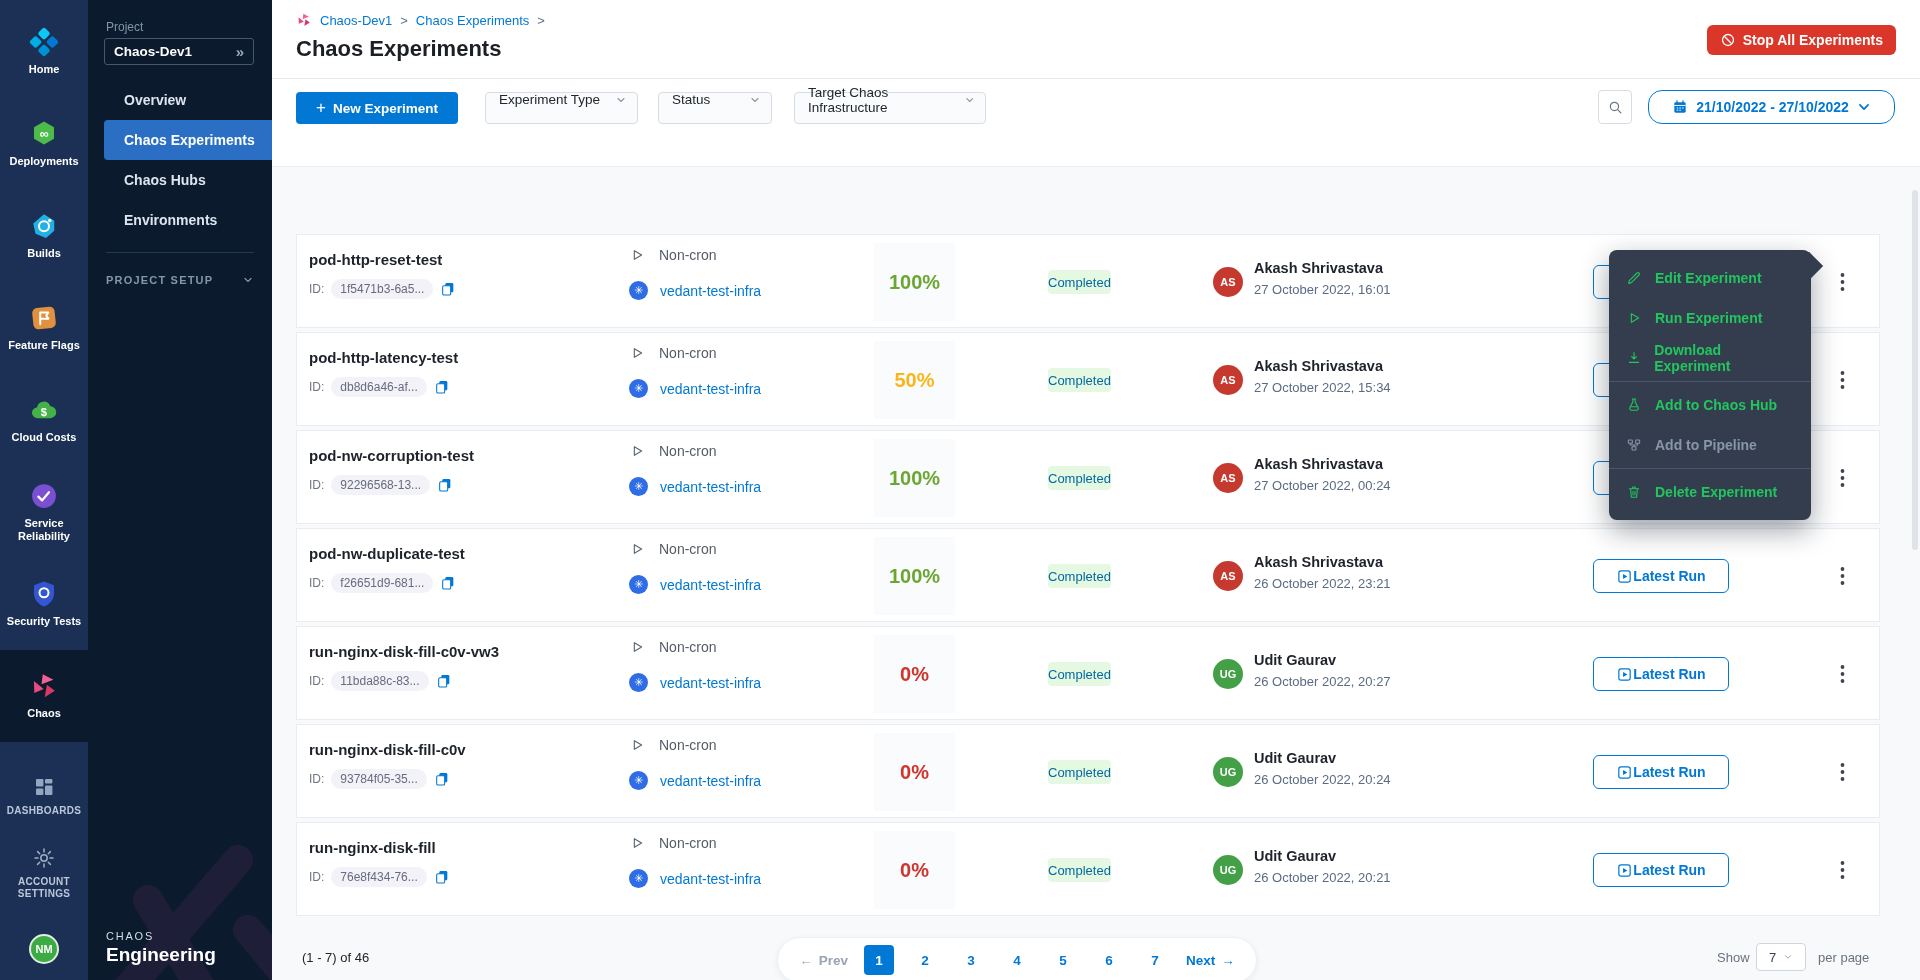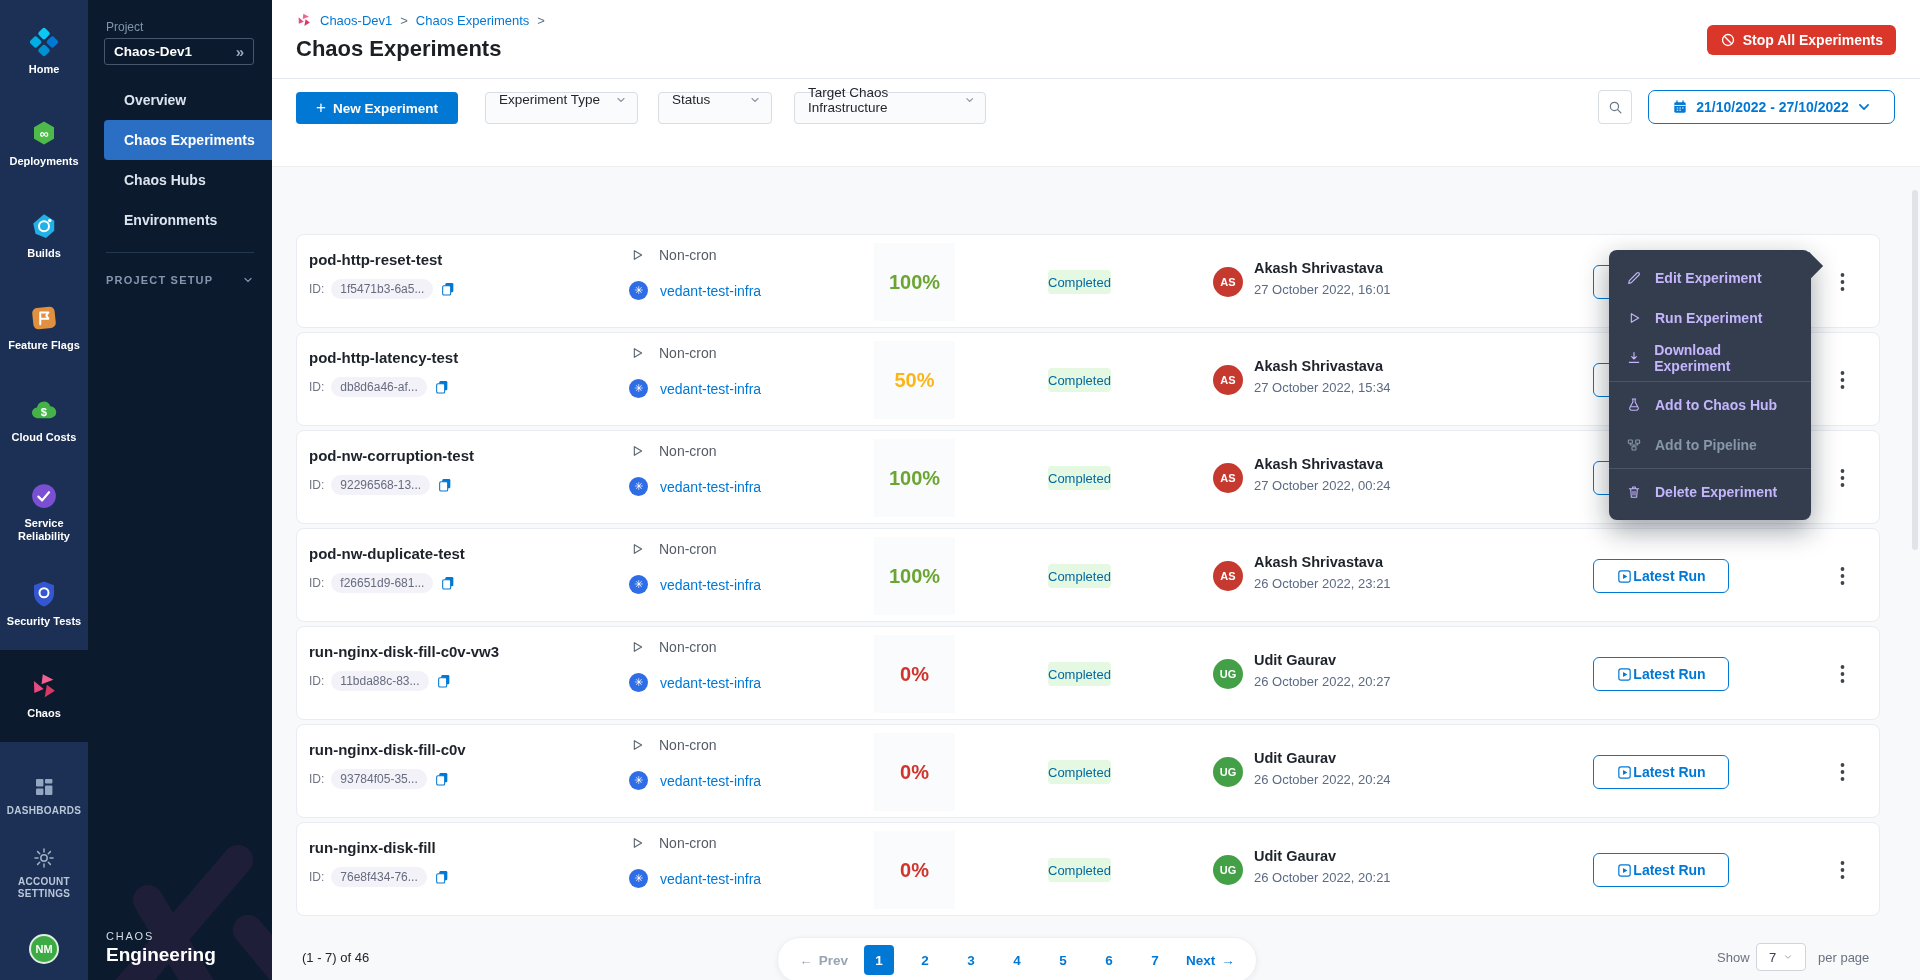--- a/index.html
+++ b/index.html
@@ -60,34 +60,34 @@
   .btn-new .plus { font-size:17px; font-weight:400; }
   .filter-dd { position:absolute; top:92px; height:32px; background:#fafbfc; border:1px solid #d8dde3;
     border-radius:4px; display:flex; align-items:center; justify-content:space-between; padding:0 10px 17px 13px;
     font-size:13.5px; color:#22272f; cursor:pointer; }
   .filter-dd.f1 { left:213px; width:153px; }
   .filter-dd.f2 { left:386px; width:114px; }
   .filter-dd.f3 { left:522px; width:192px; }
   .search-btn { position:absolute; left:1326px; top:90px; width:34px; height:34px; background:#fff;
     border:1px solid #d8dde3; border-radius:4px; display:flex; align-items:center; justify-content:center; cursor:pointer; }
   .date-btn { position:absolute; left:1376px; top:90px; width:247px; height:34px; background:#fff;
-    border:1.5px solid #0278d5; border-radius:7px; display:flex; align-items:center; justify-content:center;
+    border:1.5px solid #0278d5; border-radius:14px; display:flex; align-items:center; justify-content:center;
     gap:8px; color:#0278d5; font-size:14px; font-weight:700; cursor:pointer; font-family:inherit; }
 
   
   .list-zone { position:absolute; left:0; top:166px; width:1648px; height:814px; background:#f7f9fb; border-top:1px solid #eceff2; }
   .col-headers { position:absolute; top:15px; left:0; width:100%; height:18px; font-size:11.5px; font-weight:700;
     color:#14171a; letter-spacing:.7px; }
   .col-h { position:absolute; top:0; }
   .col-h.c1 { left:40px; } .col-h.c2 { left:356px; } .col-h.c3 { left:610px; display:flex; align-items:center; gap:6px; }
   .col-h.c4 { left:785px; } .col-h.c5 { left:943px; }
 
   .rows-host { position:absolute; left:24px; top:67px; width:1584px; }
   .row-card { position:relative; width:1584px; height:94px; background:#fff; border:1px solid #e9edf1;
-    border-radius:8px; margin-bottom:4px; }
+    border-radius:0; margin-bottom:4px; }
   .exp-name { position:absolute; left:12px; top:16px; font-size:15px; font-weight:700; color:#1e232b; cursor:pointer; }
   .exp-id-line { position:absolute; left:12px; top:44px; display:flex; align-items:center; gap:7px; }
   .id-label { font-size:12px; color:#6f7582; }
   .id-pill { background:#f2f2f8; color:#676b7e; font-size:12px; padding:3px 9px; border-radius:10px; }
   .copy-ic { cursor:pointer; display:flex; }
   .det-line1 { position:absolute; left:332px; top:12px; display:flex; align-items:center; gap:14px; }
   .det-line2 { position:absolute; left:332px; top:46px; display:flex; align-items:center; gap:12px; }
   .det-type { font-size:14px; color:#555c66; }
   .k8s-badge { width:19px; height:19px; border-radius:50%; background:#2e6de5; color:#fff; font-size:11px;
     display:flex; align-items:center; justify-content:center; }
@@ -110,21 +110,21 @@
     border:1.5px solid #0278d5; border-radius:6px; color:#0278d5; font-size:14px; font-weight:700;
     display:flex; align-items:center; justify-content:center; cursor:pointer; font-family:inherit; }
   .kebab { position:absolute; left:1532px; top:30px; width:26px; height:34px; background:transparent; border:none;
     display:flex; align-items:center; justify-content:center; cursor:pointer; }
 
   
   .ctx-menu { position:absolute; left:1337px; top:250px; width:202px; background:#333d4d; border-radius:8px;
     padding:8px 0; z-index:60; box-shadow:0 10px 28px rgba(10,20,35,.4); }
   .ctx-beak { position:absolute; right:-8px; top:6px; width:20px; height:20px; background:#333d4d; transform:rotate(45deg); }
   .menu-item { position:relative; height:40px; display:flex; align-items:center; gap:12px; padding:0 16px;
-    color:#c4b5fd; font-size:14px; font-weight:700; cursor:pointer; }
+    color:#22c55e; font-size:14px; font-weight:700; cursor:pointer; }
   .menu-item[data-disabled] { color:#8796a8; cursor:default; }
   .menu-ic { width:18px; display:flex; justify-content:center; }
   .menu-divider { height:1px; background:#49566a; margin:3px 0; }
 
   
   .range-label { position:absolute; left:30px; top:783px; font-size:13px; color:#21252b; }
   .pager { position:absolute; left:505px; top:770px; width:480px; height:46px; background:#fff;
     border:1px solid #edeff3; border-radius:24px; display:flex; align-items:center; justify-content:center;
     gap:16px; box-shadow:0 2px 6px rgba(40,50,60,.06); }
   .pager-nav { font-size:13.5px; font-weight:700; display:flex; align-items:center; gap:6px; cursor:pointer; text-decoration:none; }

